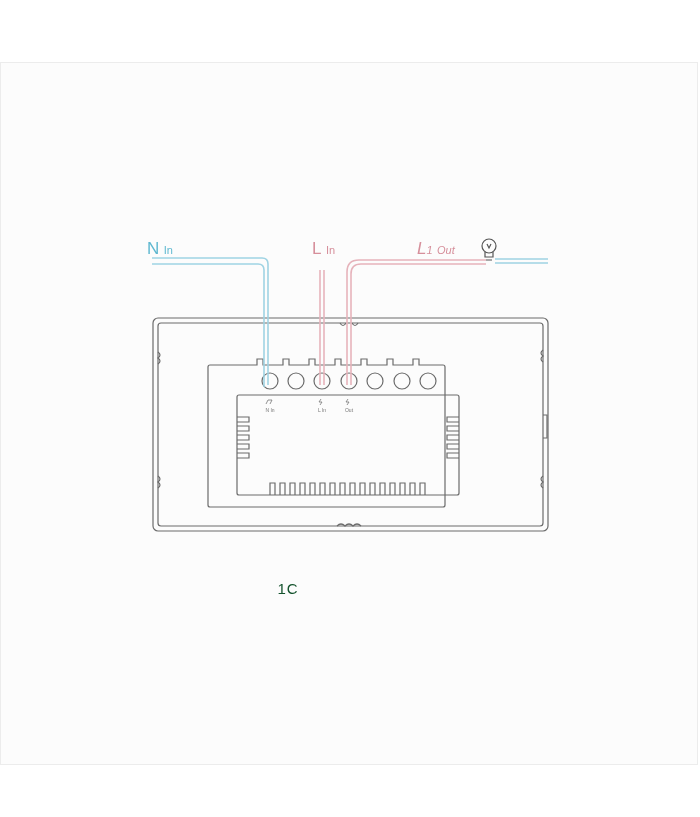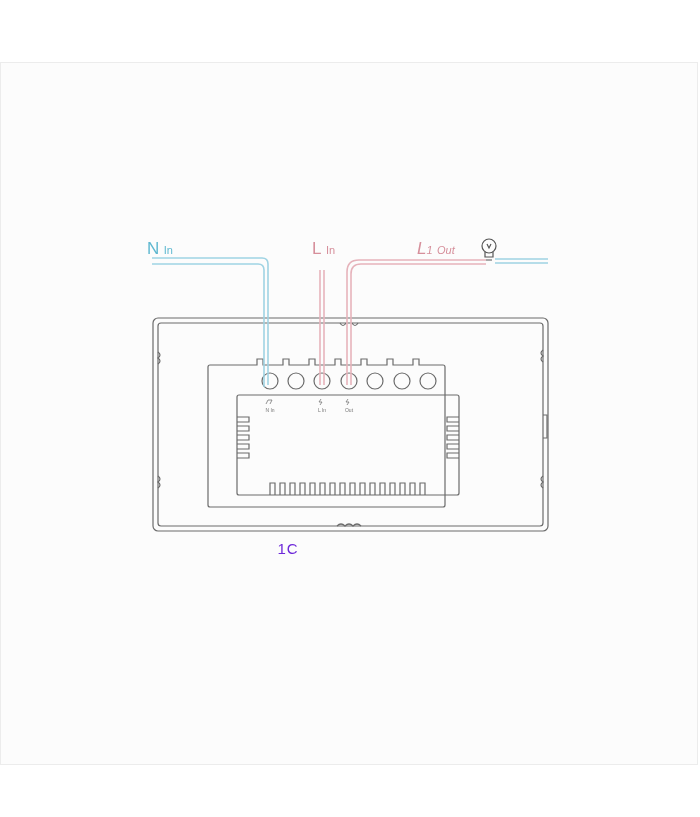--- a/index.html
+++ b/index.html
@@ -2,21 +2,21 @@
 <html><head>
 <meta charset="utf-8">
 <style>
   html, body { margin: 0; padding: 0; background: #ffffff; }
   body { width: 700px; height: 817px; position: relative; overflow: hidden; font-family: "Liberation Sans", sans-serif; }
   .panel { position: absolute; left: 0; top: 62px; width: 698px; height: 703px; background: #fcfcfc; border: 1px solid #ececec; box-sizing: border-box; }
   svg { position: absolute; left: 0; top: 0; }
   .lbl { position: absolute; font-family: "Liberation Sans", sans-serif; white-space: nowrap; }
   .big { font-size: 17px; }
   .sub { font-size: 11px; }
-  .caption { position: absolute; left: 0; width: 576px; top: 540px; text-align: center; font-size: 15px; color: #6d28d9; letter-spacing: 1px; }
+  .caption { position: absolute; left: 0; width: 576px; top: 580px; text-align: center; font-size: 15px; color: #14532d; letter-spacing: 1px; }
   .term-lbl { position: absolute; font-size: 5px; color: #777; text-align: center; width: 20px; }
 </style>
 </head>
 <body>
 
 <div class="panel"></div>
 
 <svg width="700" height="817" viewBox="0 0 700 817">
 
   <g fill="none" stroke="#6b6b6b" stroke-width="1.2">

